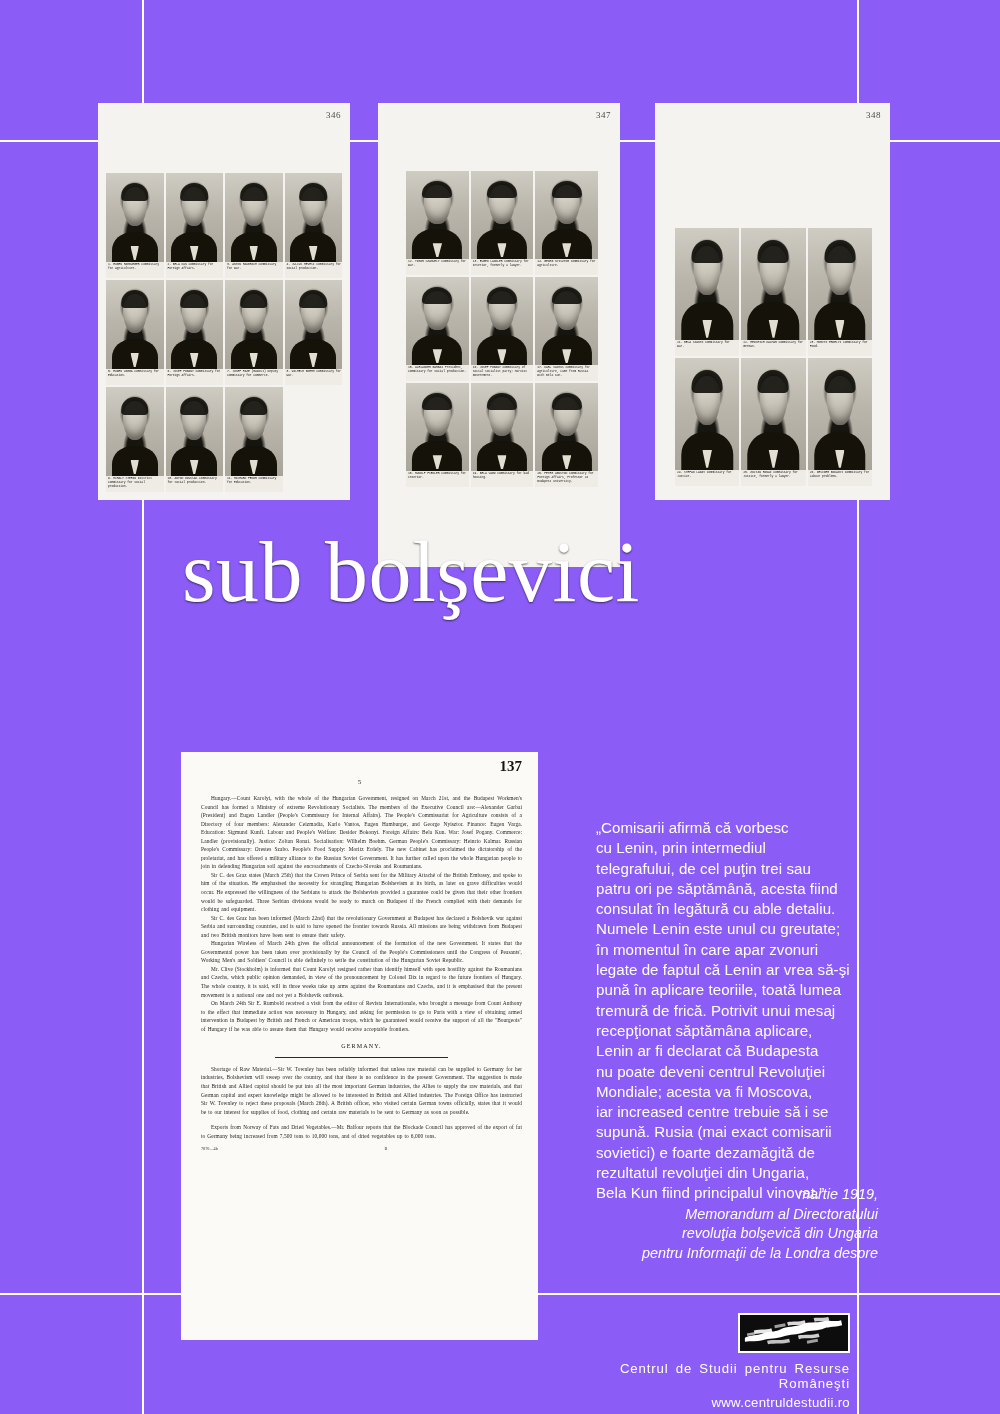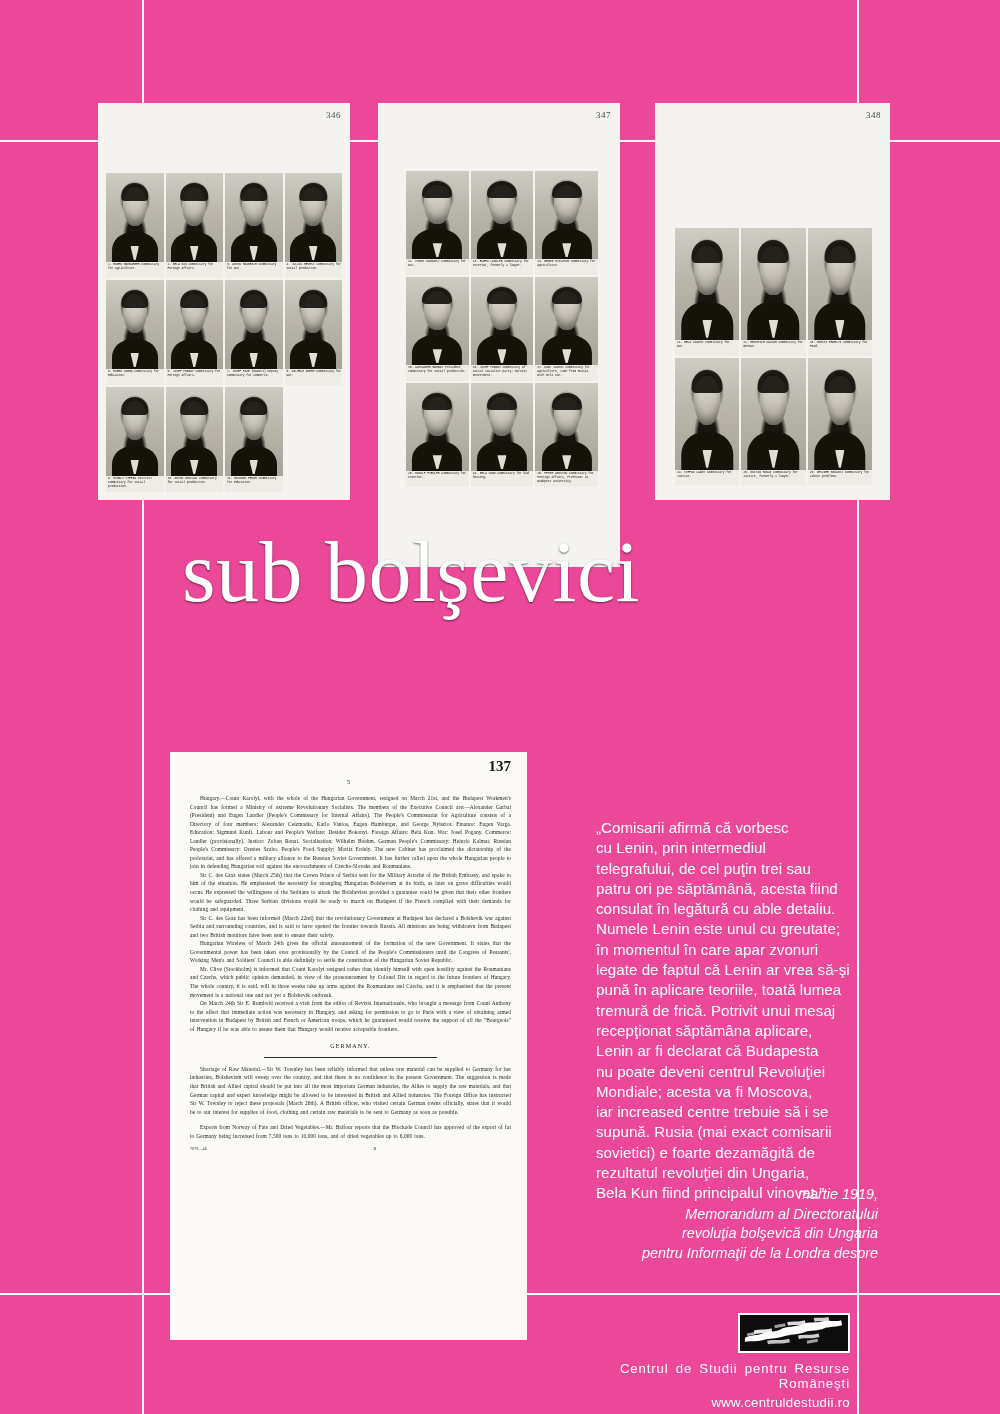--- a/index.html
+++ b/index.html
@@ -7,21 +7,21 @@
     padding: 0;
     background: #0a0a0a;
   }
   body {
     font-family: "Liberation Sans", sans-serif;
   }
   #poster {
     position: relative;
     width: 1000px;
     height: 1414px;
-    background: #ec4899;
+    background: #8b5cf6;
     overflow: hidden;
     text-decoration: underline;
   }
 
   
   .rule-v {
     position: absolute;
     width: 2px;
     background: #ffffff;
     top: 0;
@@ -151,21 +151,21 @@
   }
   .headline .l2 {
     display: block;
     font-size: 86px;
     padding-left: 4px;
   }
 
   
   #docscan {
     position: absolute;
-    left: 170px;
+    left: 181px;
     top: 752px;
     width: 357px;
     height: 588px;
     background: #fbfaf7;
     overflow: hidden;
   }
   #docscan .docfolio {
     position: absolute;
     right: 16px;
     top: 6px;

